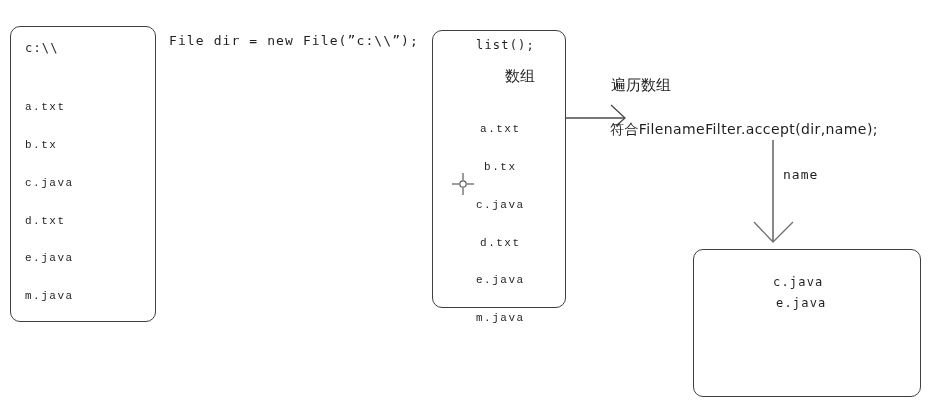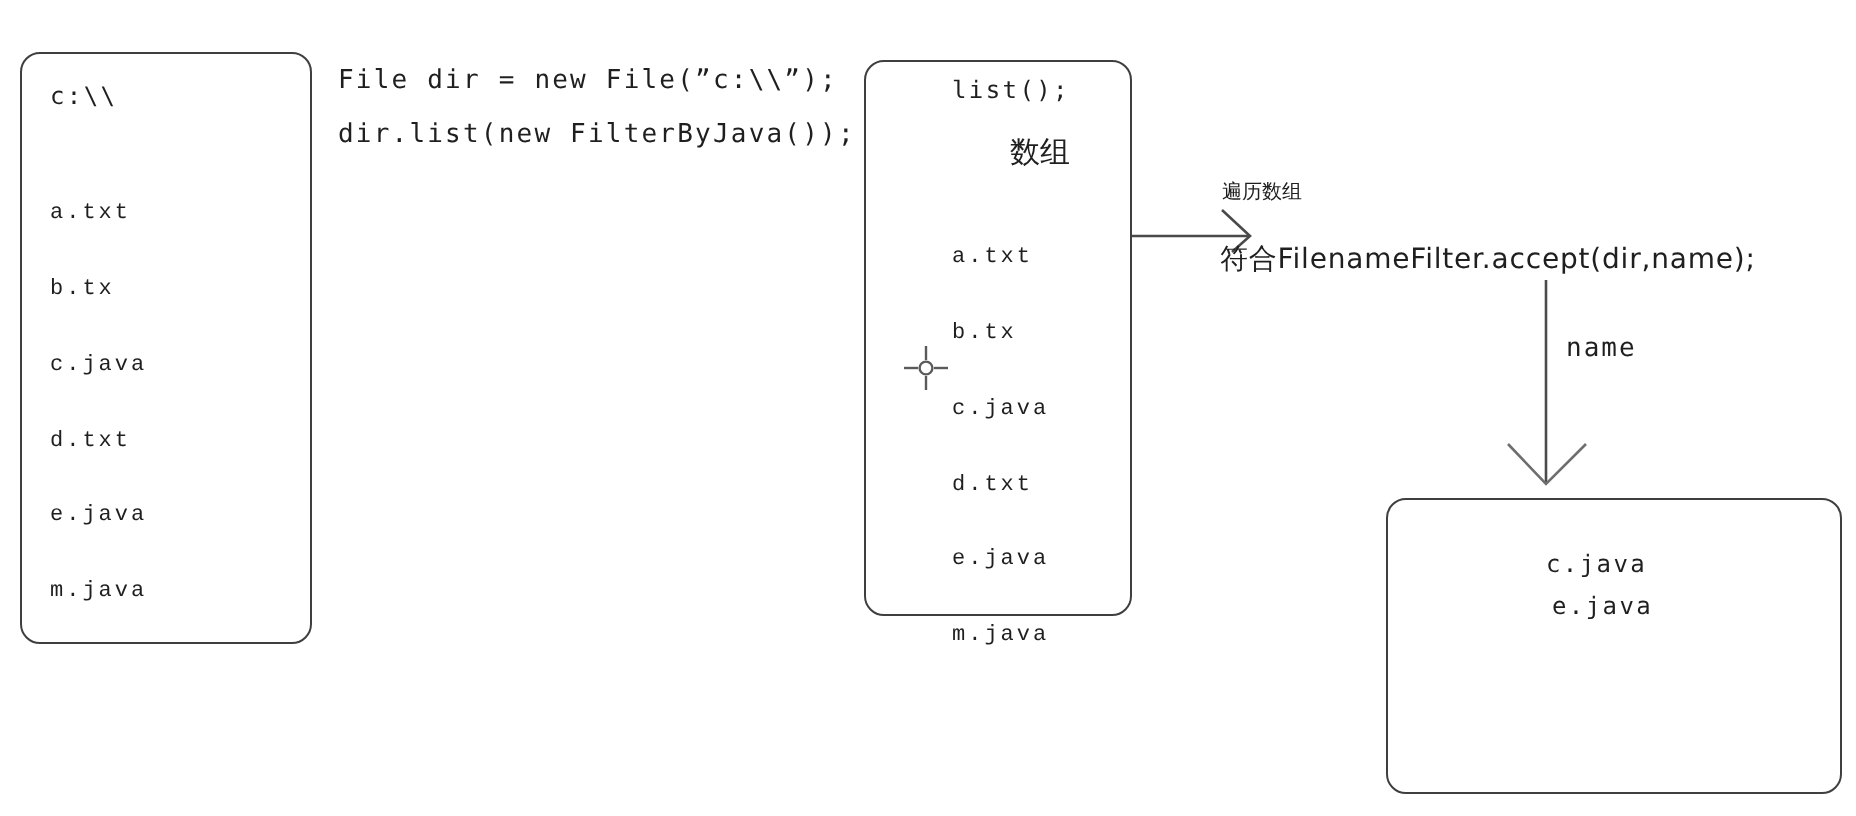--- a/index.html
+++ b/index.html
@@ -30,23 +30,22 @@
       <div>a.txt</div>
       <div>b.tx</div>
       <div>c.java</div>
       <div>d.txt</div>
       <div>e.java</div>
       <div>m.java</div>
     </div>
   </div>
 
   <div class="abs code" style="left:169px;top:33px;">File dir = new File(”c:\\”);</div>
-  <div class="abs code" style="left:169px;top:60px;">dir.list(new FilterByJava());</div>
 
-  <div class="box" style="left:432px;top:30px;width:134px;height:278px;">
+  <div class="box" style="left:432px;top:30px;width:134px;height:278px;text-align:center;">
     <div class="abs mono-md" style="left:43px;top:7px;">list();</div>
     <div class="abs cjk" style="left:40px;top:36px;font-size:15px;">数组</div>
     <div class="abs mono-sm filelist" style="left:43px;top:67px;">
       <div>a.txt</div>
       <div>b.tx</div>
       <div>c.java</div>
       <div>d.txt</div>
       <div>e.java</div>
       <div>m.java</div>
     </div>
@@ -58,21 +57,21 @@
       <line x1="566" y1="118" x2="624" y2="118"></line>
       <polyline points="611,105 625,118 616,126"></polyline>
     </g>
 
     <g fill="none" stroke="#6e6e6e" stroke-width="1.3">
       <line x1="773" y1="140" x2="773" y2="241" stroke="#4a4a4a"></line>
       <polyline points="754,222 773,242 793,222"></polyline>
     </g>
   </svg>
 
-  <div class="abs cjk" style="left:579px;top:89px;font-size:10px;">遍历数组</div>
+  <div class="abs cjk" style="left:579px;top:76px;font-size:15px;">遍历数组</div>
   <div class="abs cjk" style="left:578px;top:121px;font-size:14px;letter-spacing:0.4px;">符合FilenameFilter.accept(dir,name);</div>
 
   <div class="abs" style="left:783px;top:167px;font-size:13px;letter-spacing:1px;">name</div>
 
   <div class="box" style="left:693px;top:249px;width:228px;height:148px;">
     <div class="abs mono-md" style="left:79px;top:25px;">c.java</div>
     <div class="abs mono-md" style="left:82px;top:46px;">e.java</div>
   </div>
 
   <svg class="overlay" style="left:451px;top:172px;" width="26" height="26" viewBox="0 0 26 26">

